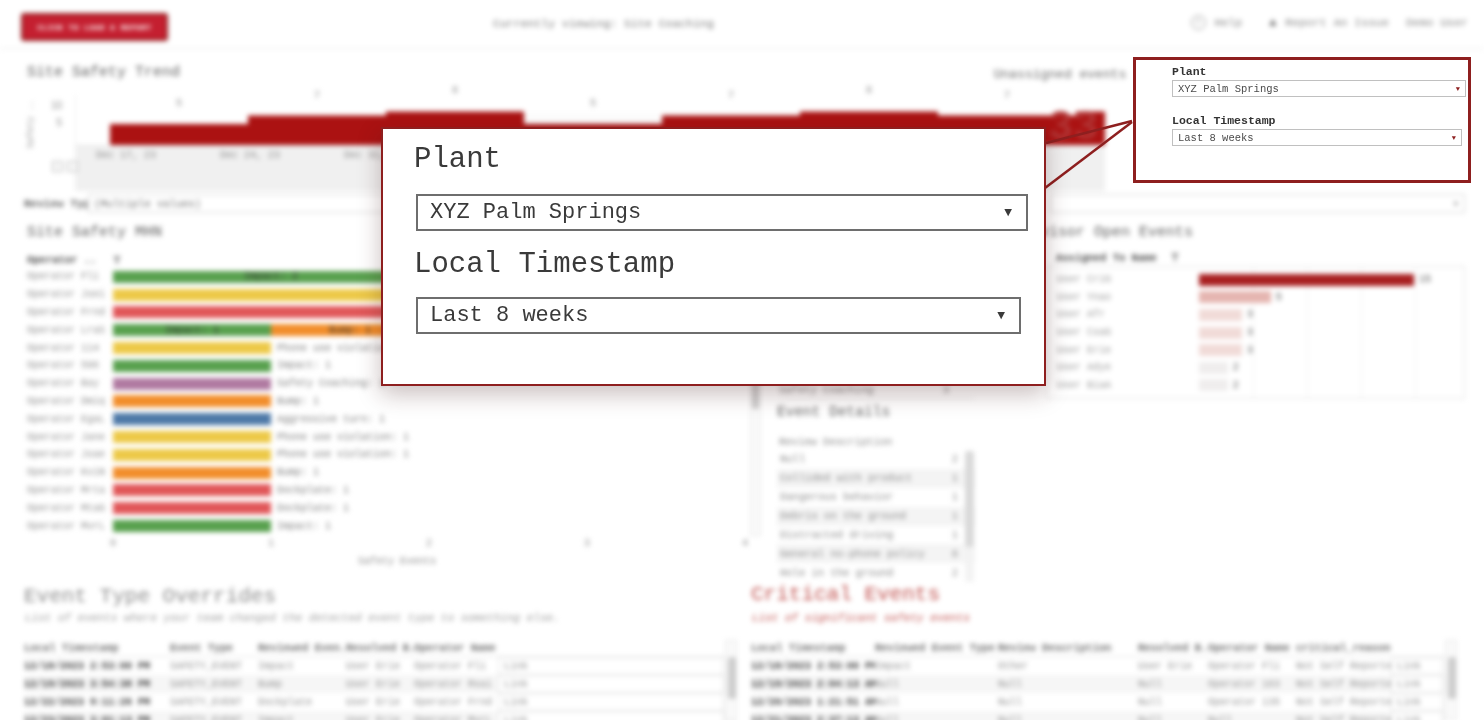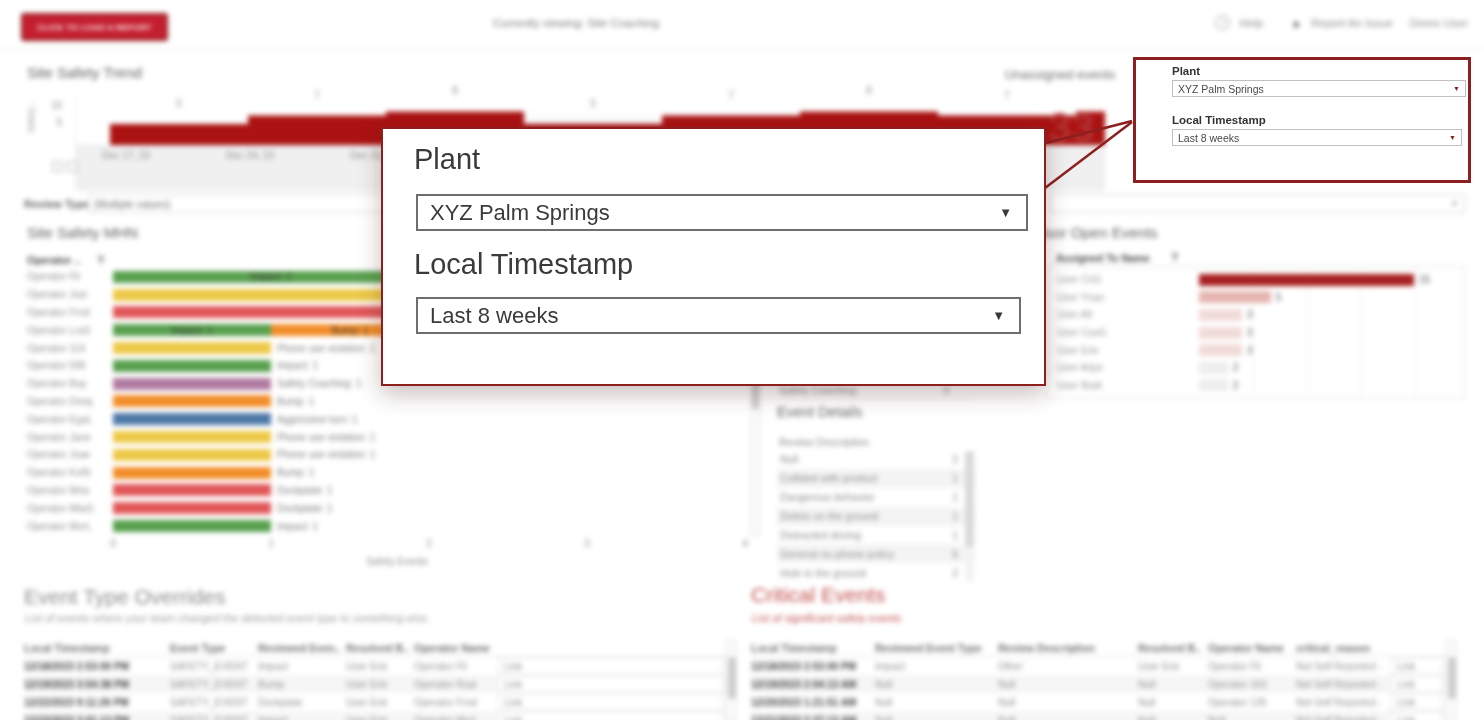--- a/index.html
+++ b/index.html
@@ -1,18 +1,18 @@
 <!DOCTYPE html>
 <html><head>
 <meta charset="utf-8">
 <style>
   html,body{margin:0;padding:0;background:#fff;}
   #stage{position:relative;width:1484px;height:720px;overflow:hidden;background:#fff;
          font-family:"Liberation Sans",sans-serif;}
-  .abs{position:absolute;}
+  .abs{position:absolute;font-family:Liberation Mono, monospace;}
   
   #bg{position:absolute;inset:0;filter:blur(2.4px);}
   #topbar{left:0;top:0;width:1484px;height:48px;background:#fff;border-bottom:1px solid #ececec;}
   #load-btn{left:21px;top:13px;width:147px;height:28px;background:#c41f30;border:2px solid #8e1f1f;
             border-radius:3px;color:#fff;font-size:8px;font-weight:bold;display:flex;align-items:center;
             justify-content:center;letter-spacing:.4px;box-sizing:border-box;}
   #viewing{left:493px;top:17px;font-size:11.5px;color:#7a7a7a;}
   #topbar-right{right:16px;top:15px;display:flex;align-items:center;gap:9px;font-size:11.5px;color:#8a8a8a;}
   .qcircle{width:13px;height:13px;border-radius:50%;border:1.5px solid #999;display:inline-flex;
            align-items:center;justify-content:center;font-size:9px;color:#999;}

